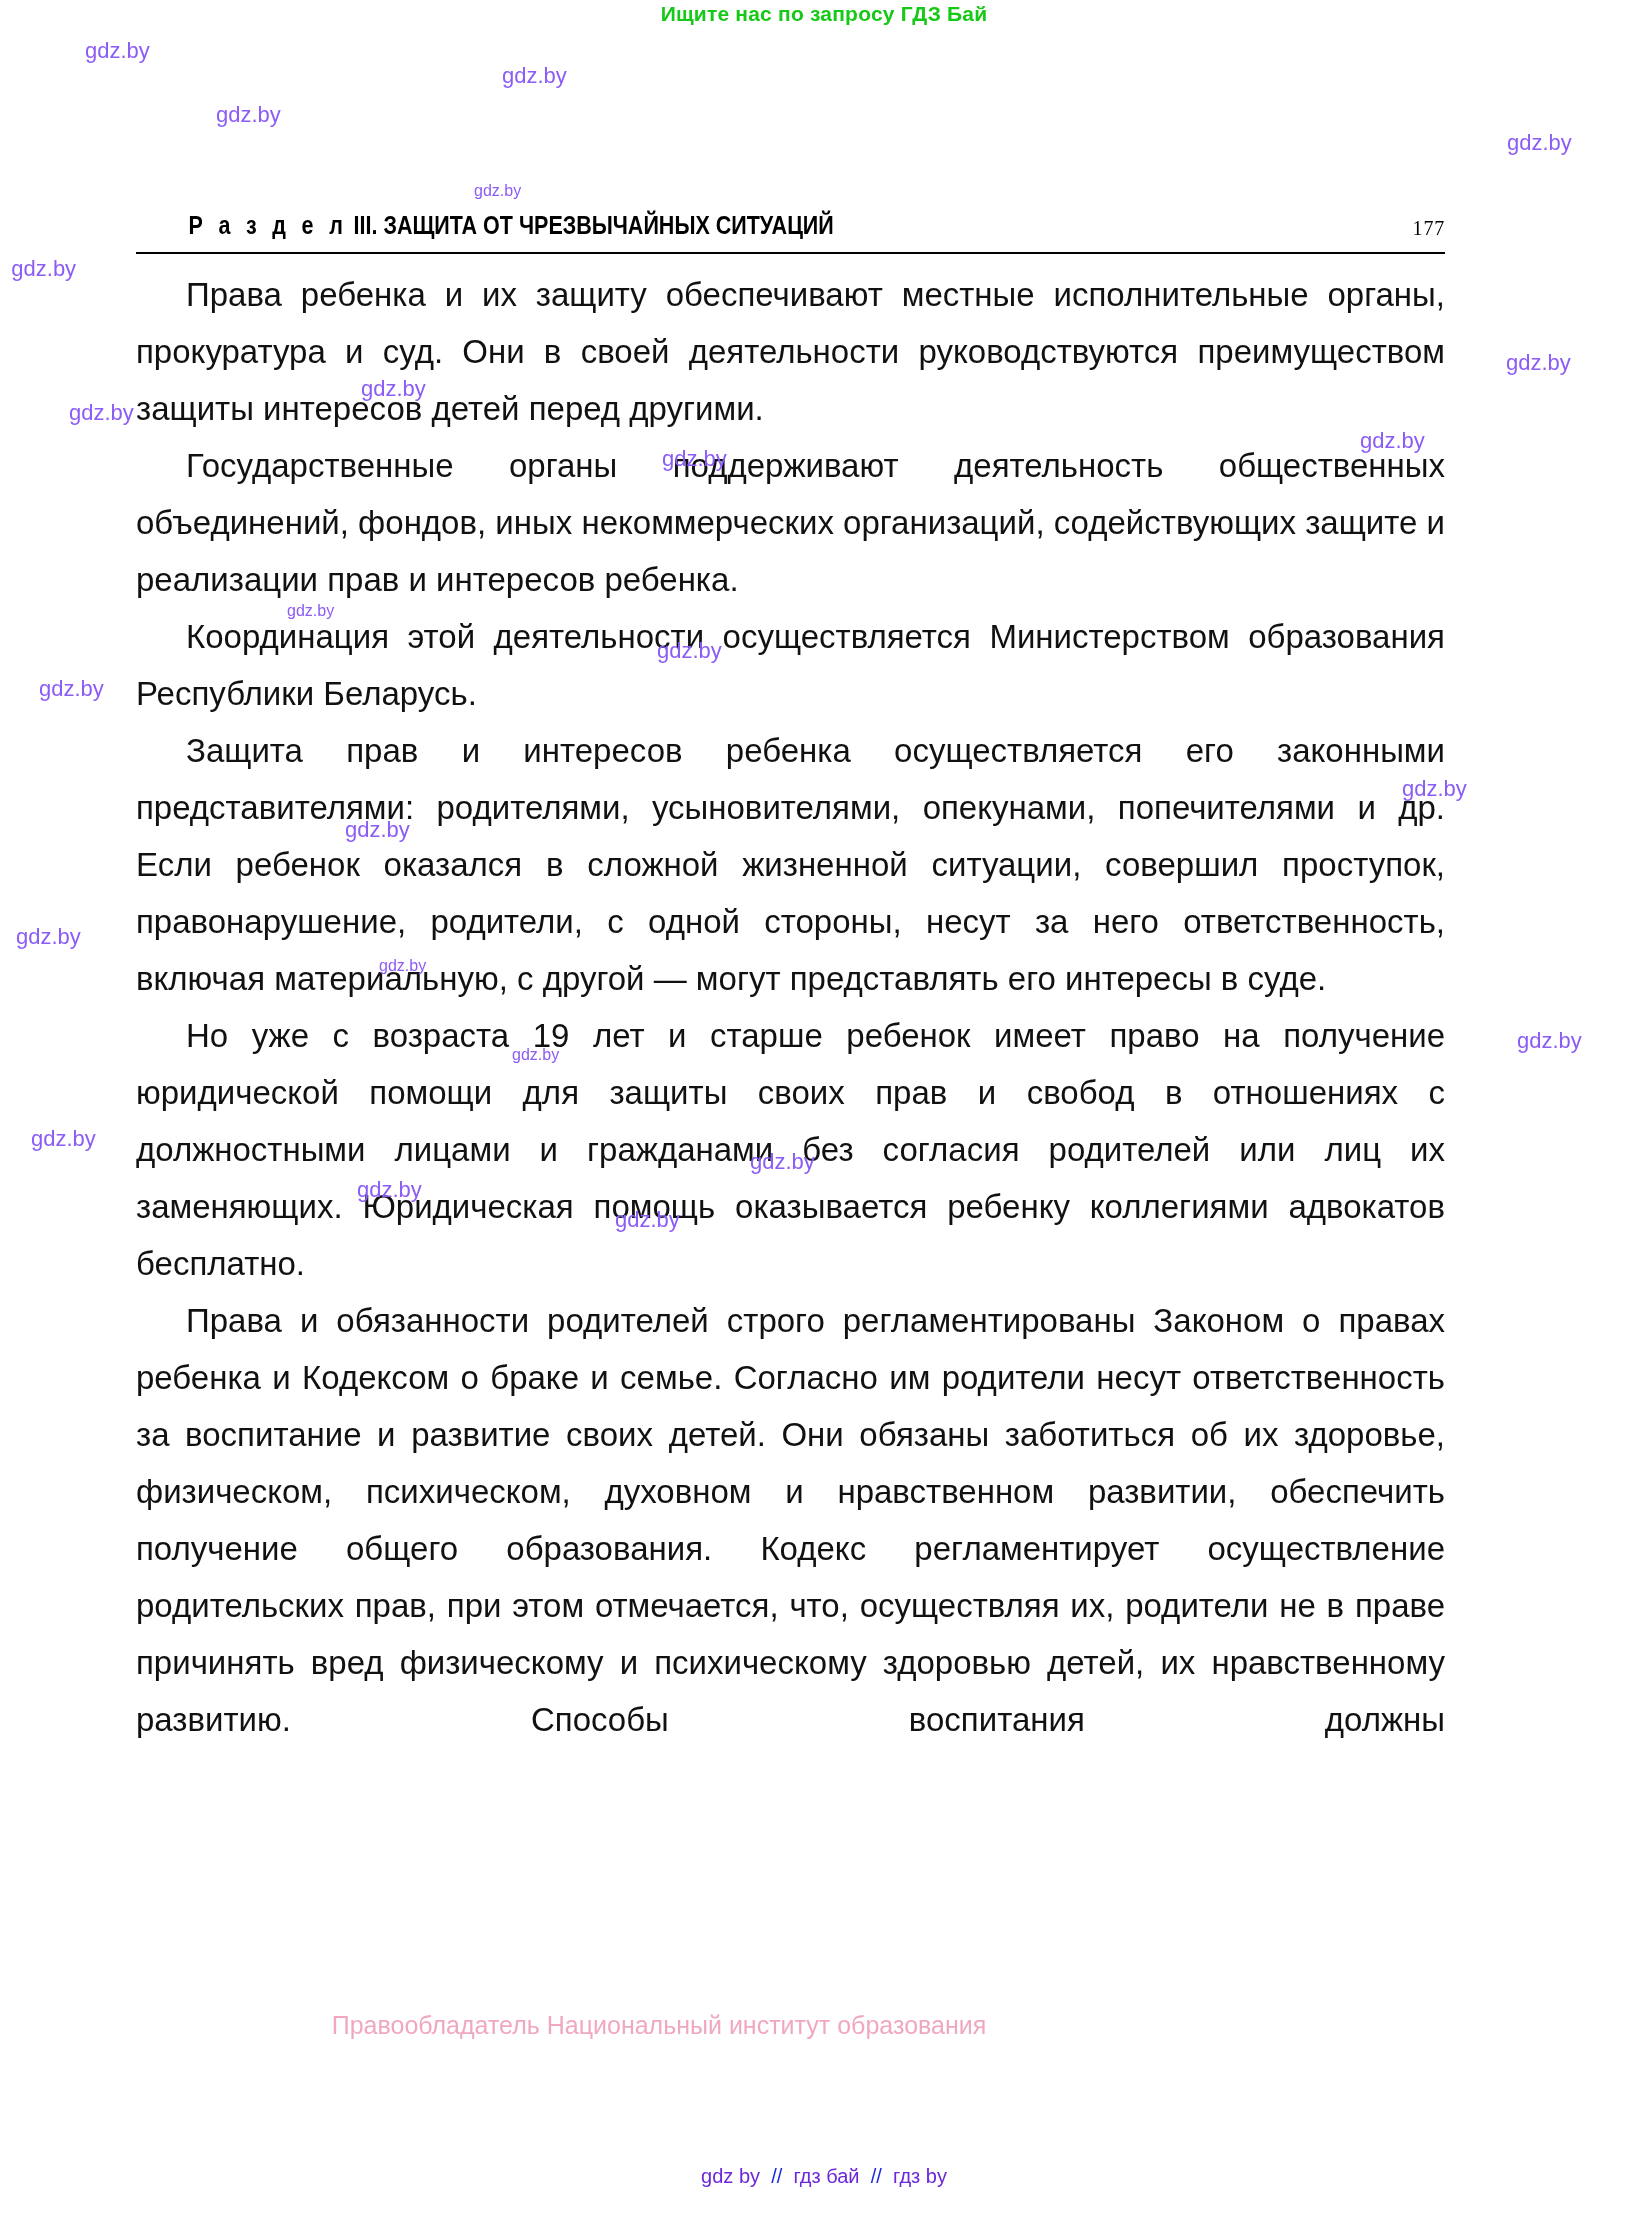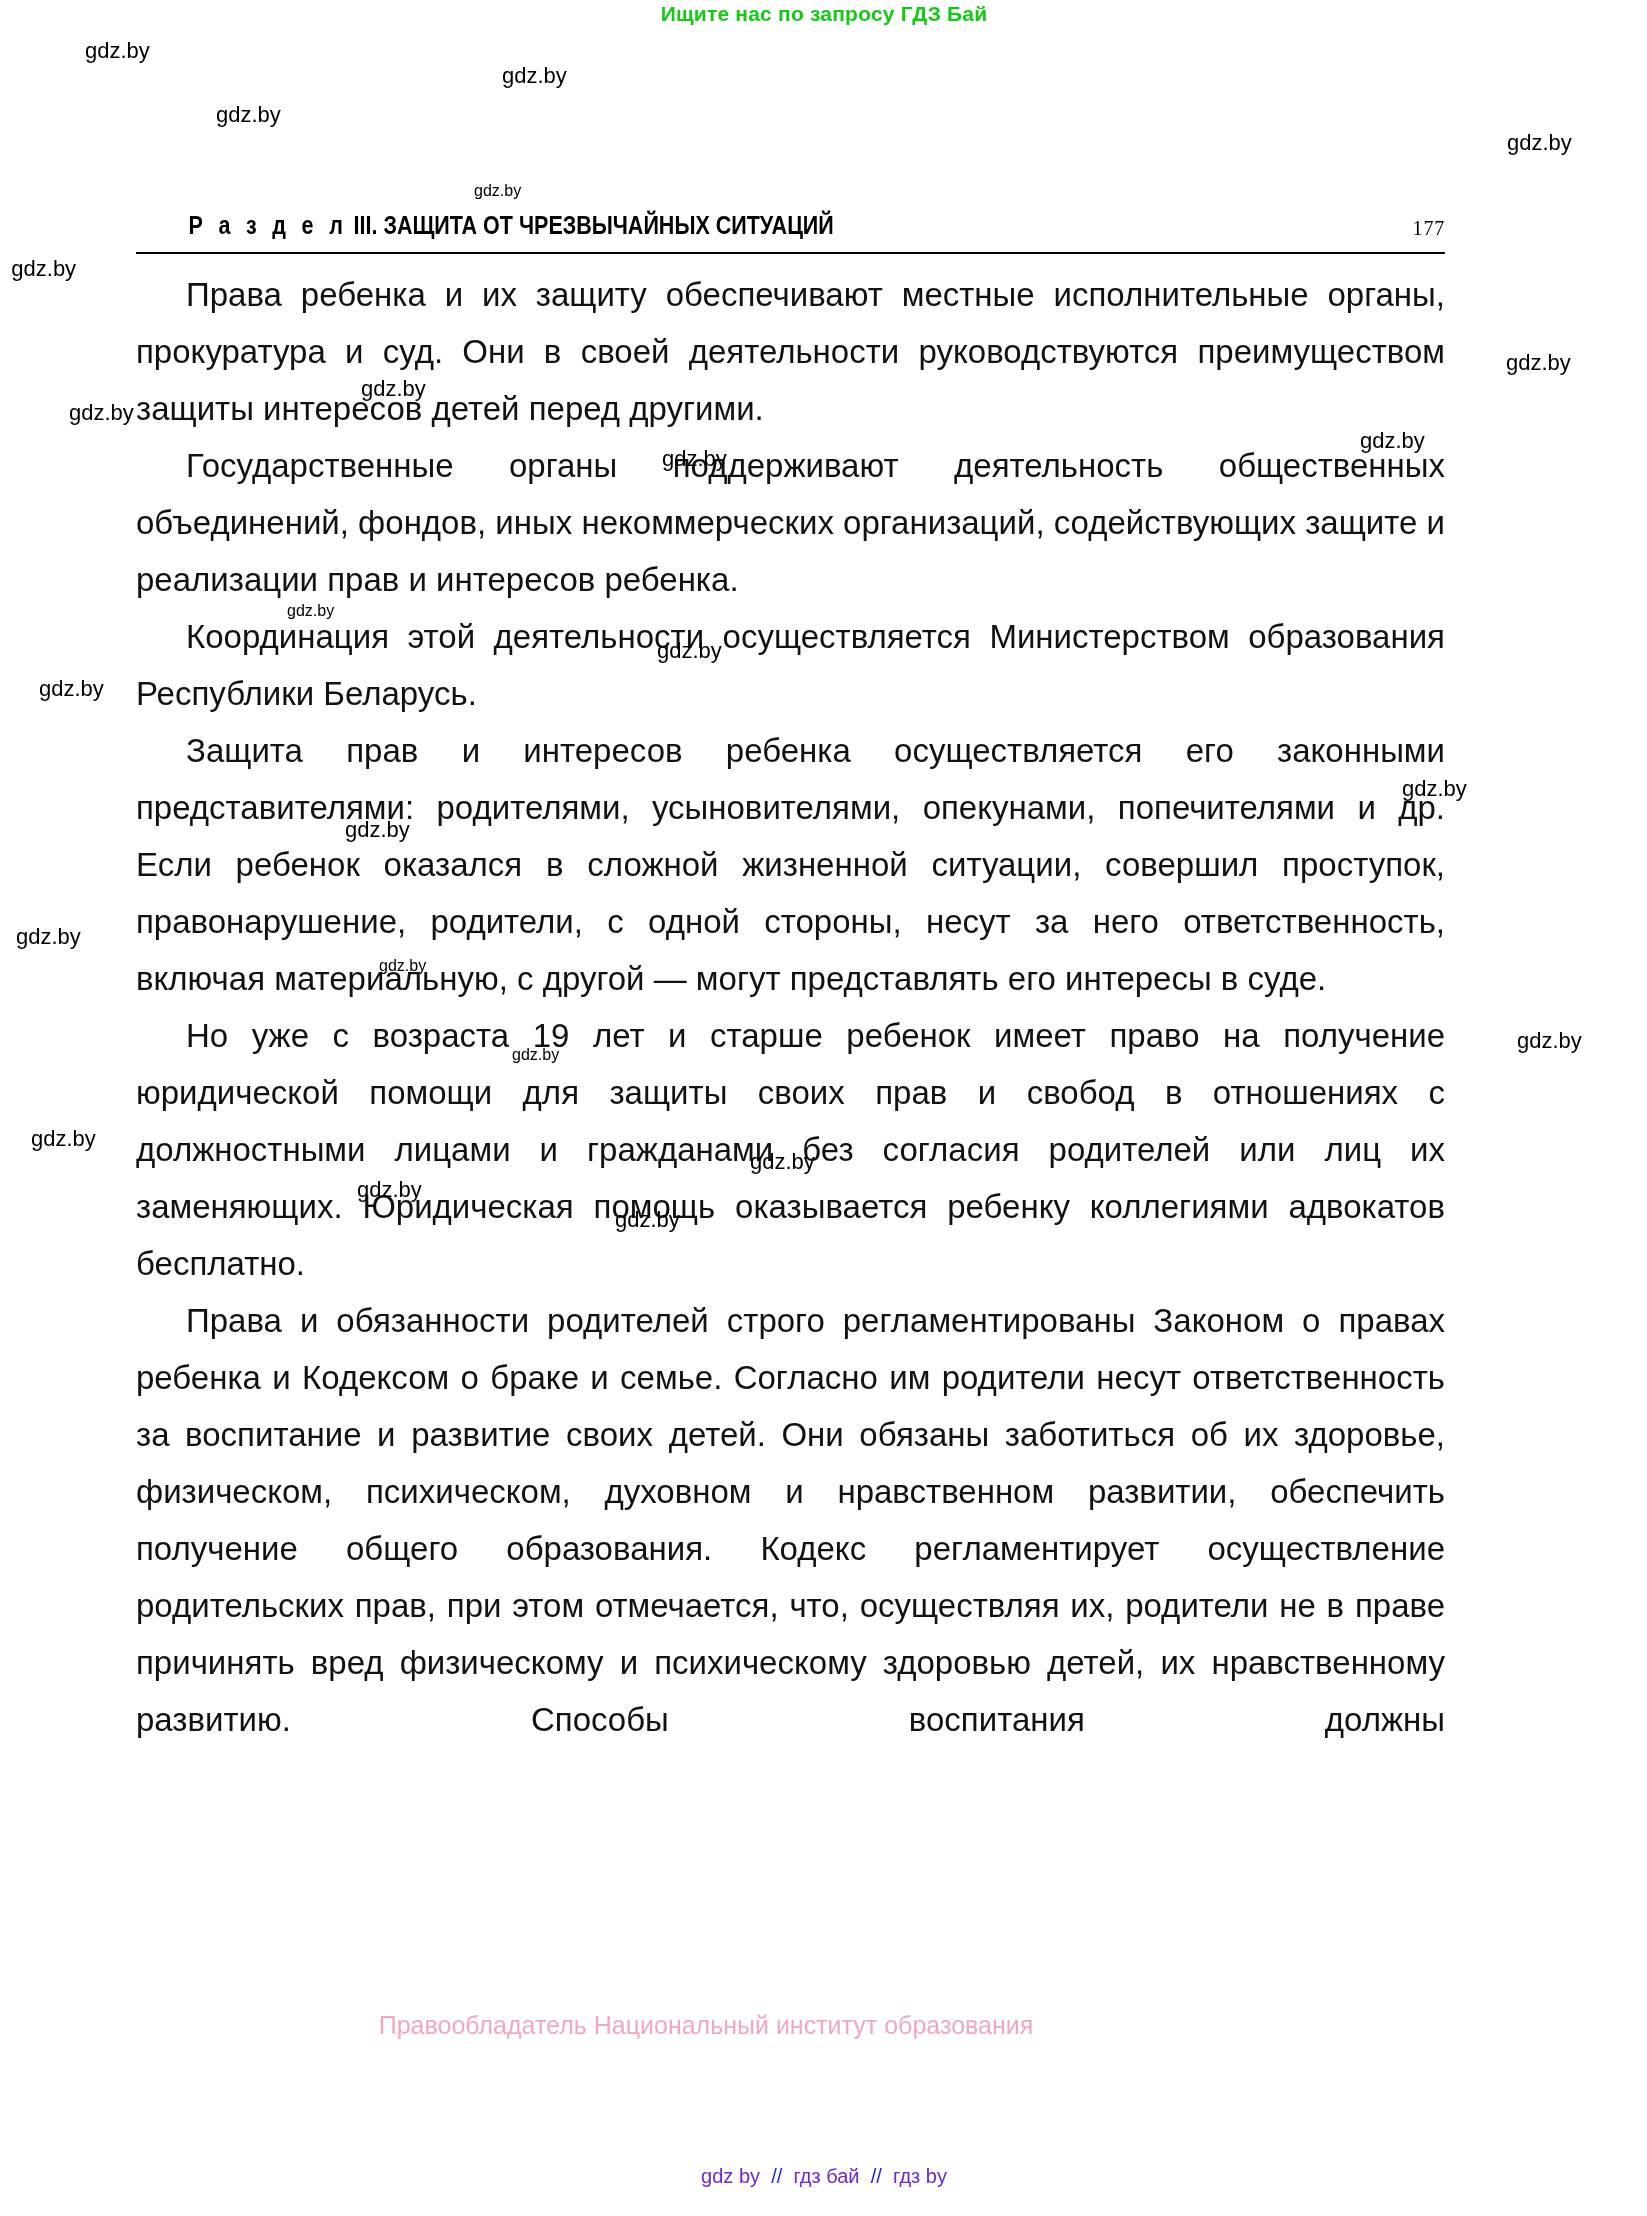--- a/index.html
+++ b/index.html
@@ -94,38 +94,37 @@
   .body-col p.last-ln-flush::after {
     content: "";
     display: inline-block;
     width: 100%;
   }
 
   
   .wm {
     position: absolute;
     font-family: "Liberation Sans", "DejaVu Sans", sans-serif;
-    color: #000000;
+    color: #8b5cf6;
     white-space: nowrap;
     pointer-events: none;
   }
 
   
   .copyright {
     position: absolute;
     left: 0;
     top: 2011px;
     width: 1318px;
     text-align: center;
     font-family: "Liberation Sans", "DejaVu Sans", sans-serif;
     font-size: 25px;
     font-weight: 400;
     color: #f0a8c0;
     white-space: nowrap;
-    padding-left: 47px;
   }
 
   
   .footer-links {
     position: absolute;
     left: 0;
     top: 2165px;
     width: 1648px;
     text-align: center;
     font-family: "Liberation Sans", "DejaVu Sans", sans-serif;

